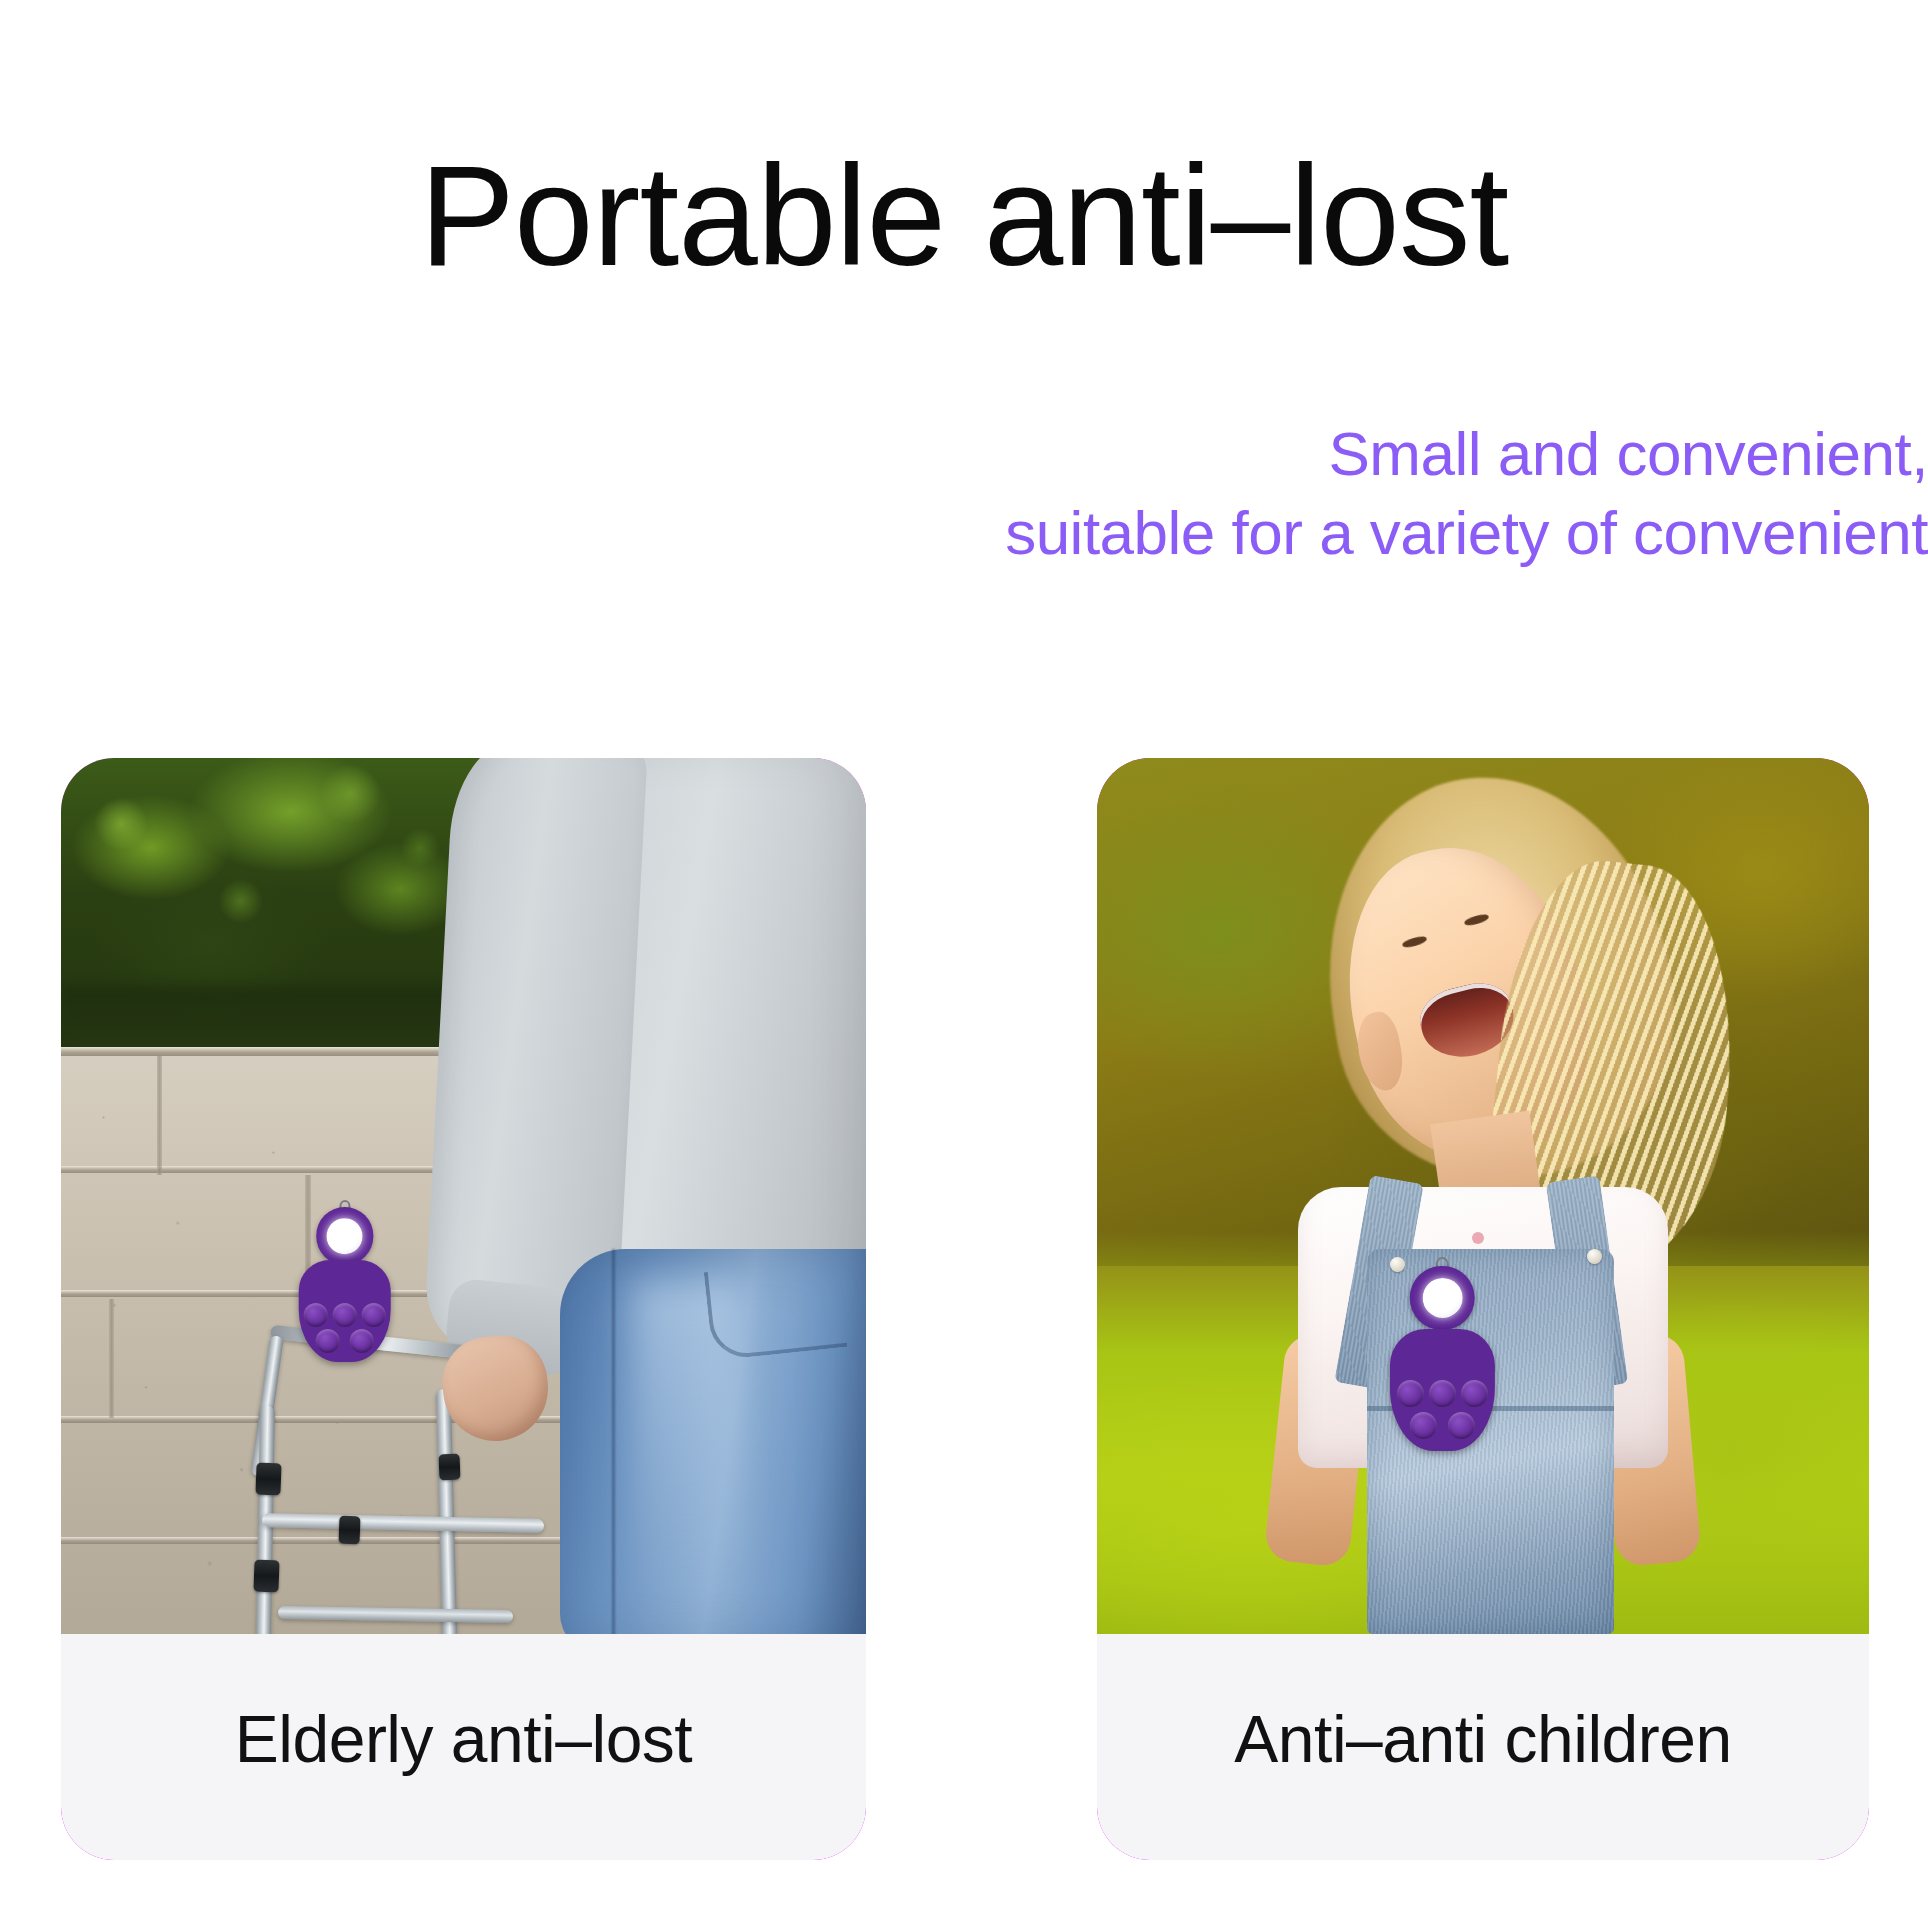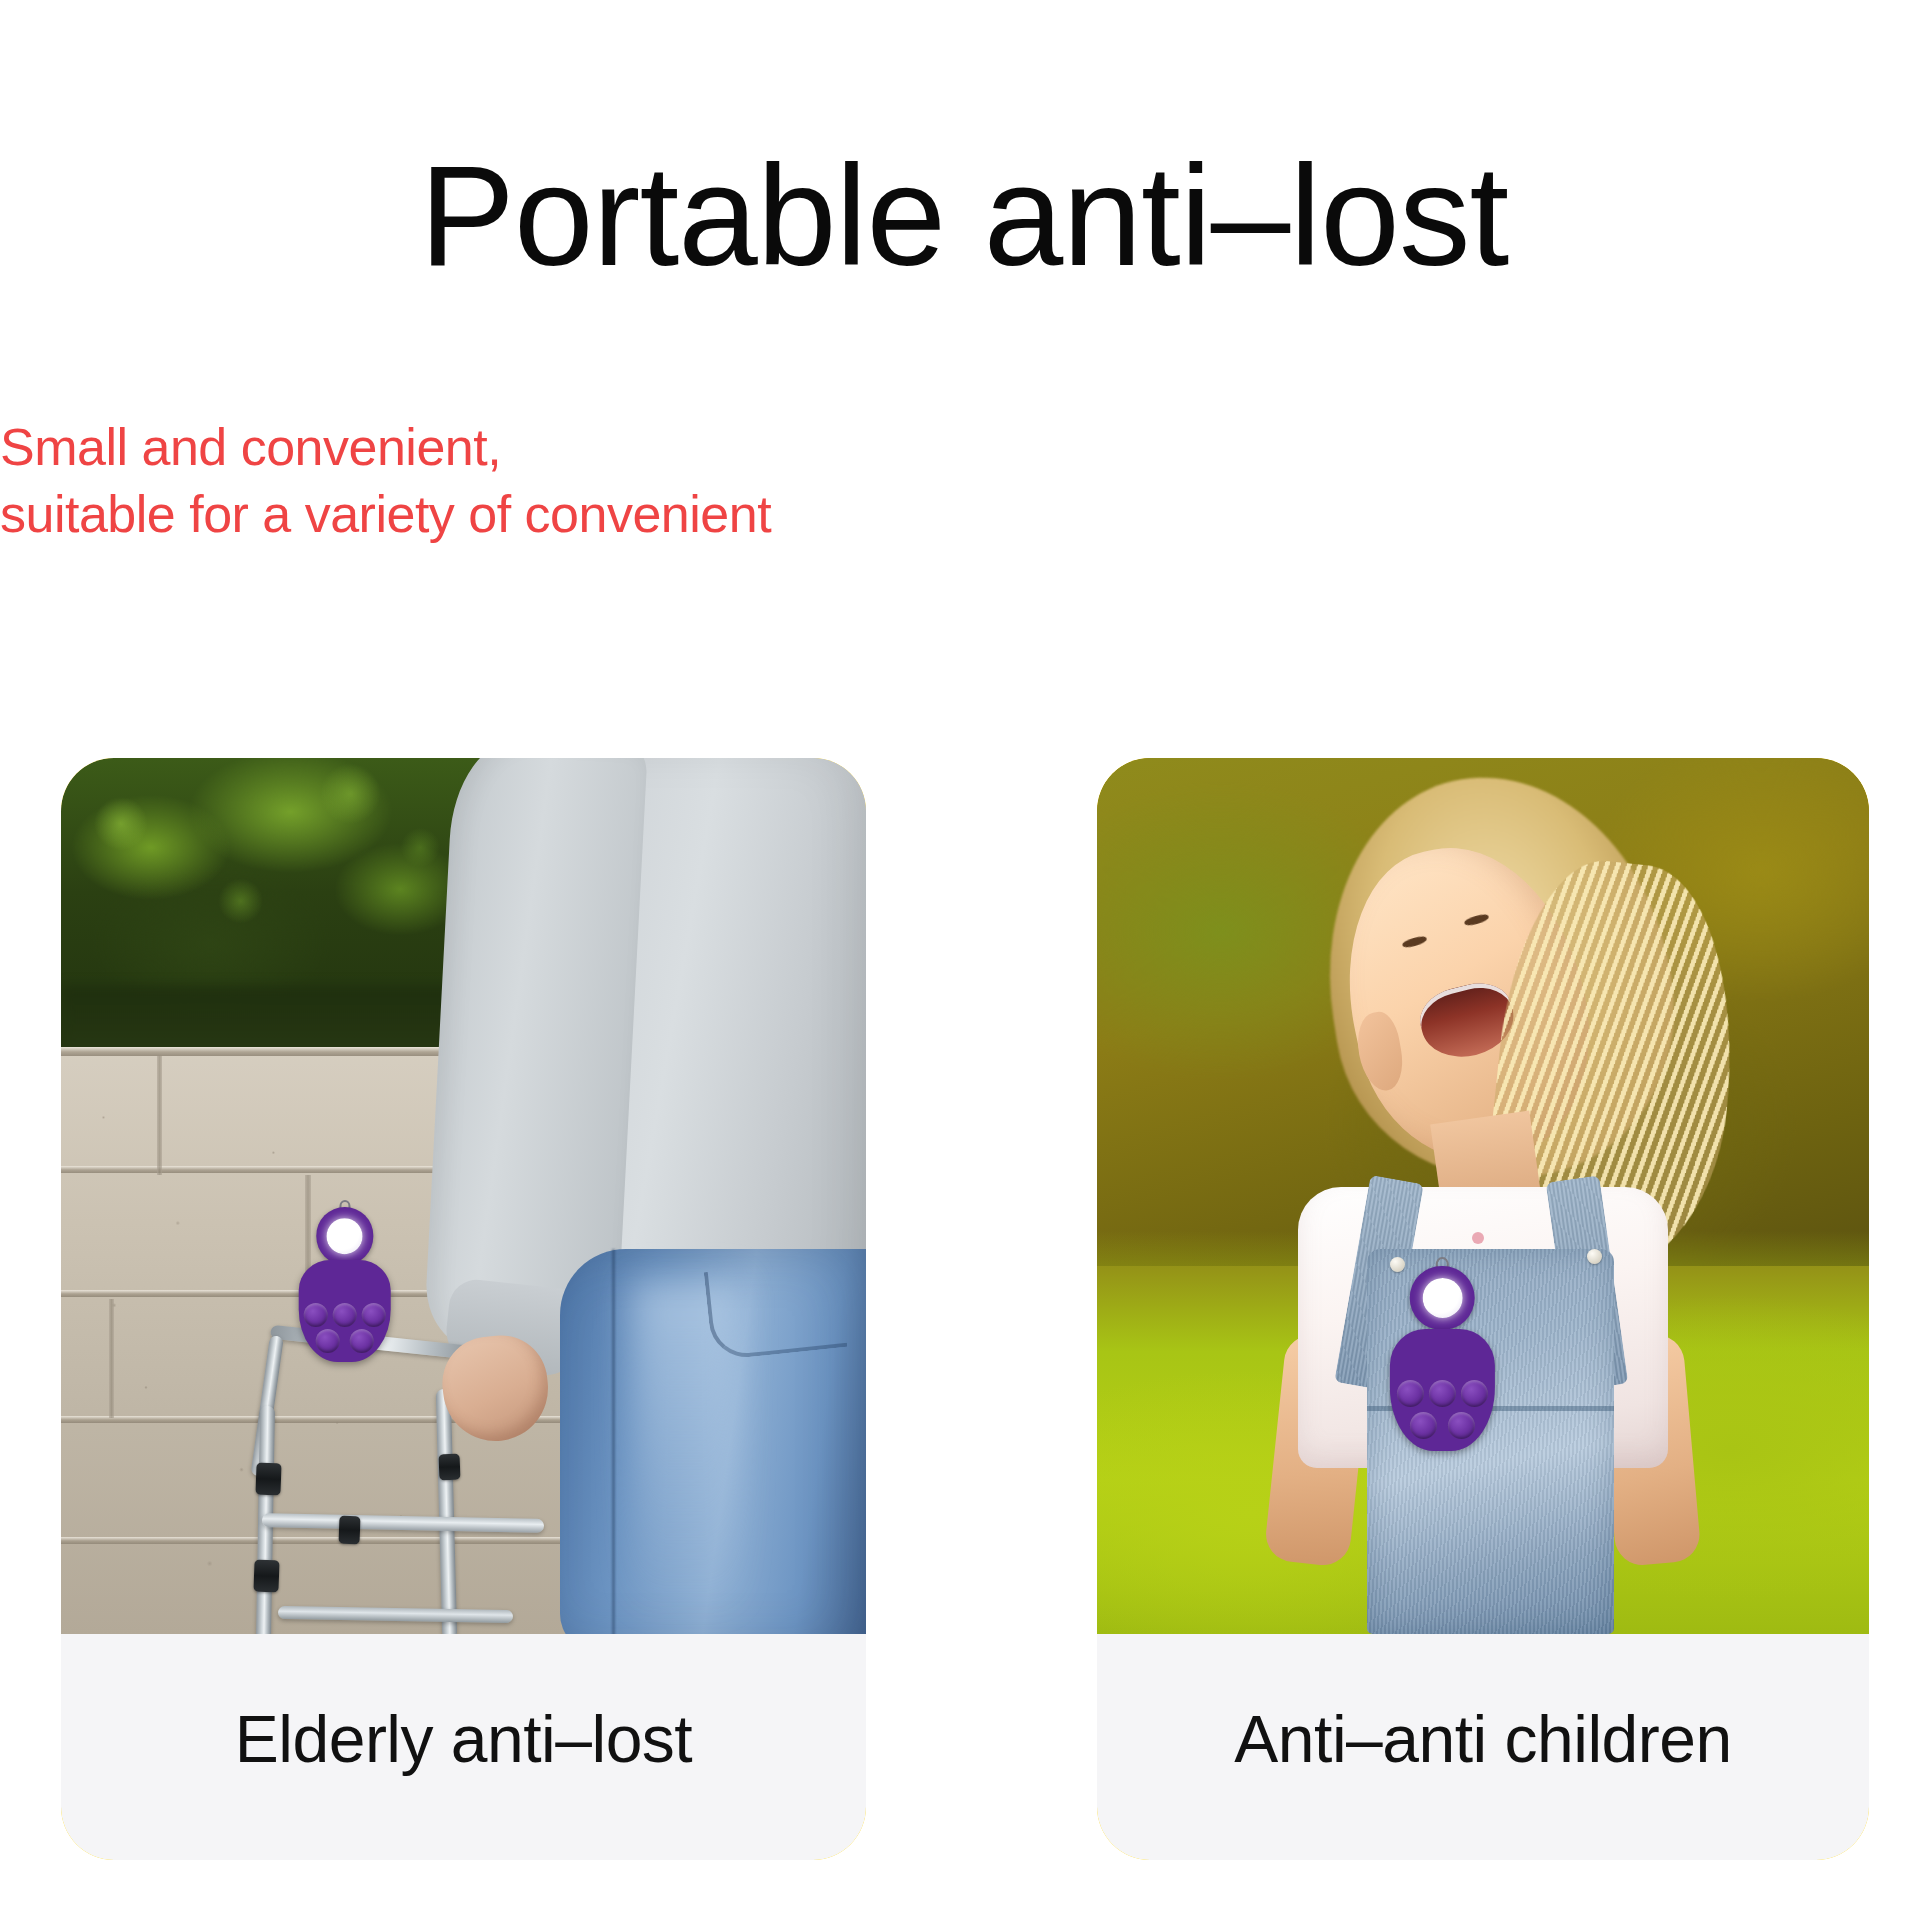--- a/index.html
+++ b/index.html
@@ -21,39 +21,39 @@
     font-size:143px;
     line-height:1.05;
     font-weight:400;
     letter-spacing:-0.9px;
     color:#0a0a0a;
     white-space:nowrap;
   }
 
   #subtitle {
     position:absolute; left:0; top:414px; width:1928px;
-    text-align:left;
-    font-size:52px;
+    text-align:right;
+    font-size:62px;
     line-height:1.28;
     font-weight:400;
-    color:#ef4444;
+    color:#8b5cf6;
     letter-spacing:-0.5px;
   }
   #subtitle .sub-line { display:block; white-space:nowrap; }
 
   
   #cards { position:absolute; left:0; top:758px; width:1928px; height:1130px; }
 
   .scenario-card {
     position:absolute;
     width:805px;
     height:1102px;
     border-radius:53px;
     overflow:hidden;
-    background:#fde047;
+    background:#d946ef;
   }
   .scenario-card.left  { left:61px;  width:805px; }
   .scenario-card.right { left:1097px; width:772px; }
 
   .photo {
     position:absolute; left:0; top:0; width:100%; height:876px;
     overflow:hidden;
     border-top-left-radius:53px;
     border-top-right-radius:53px;
   }

